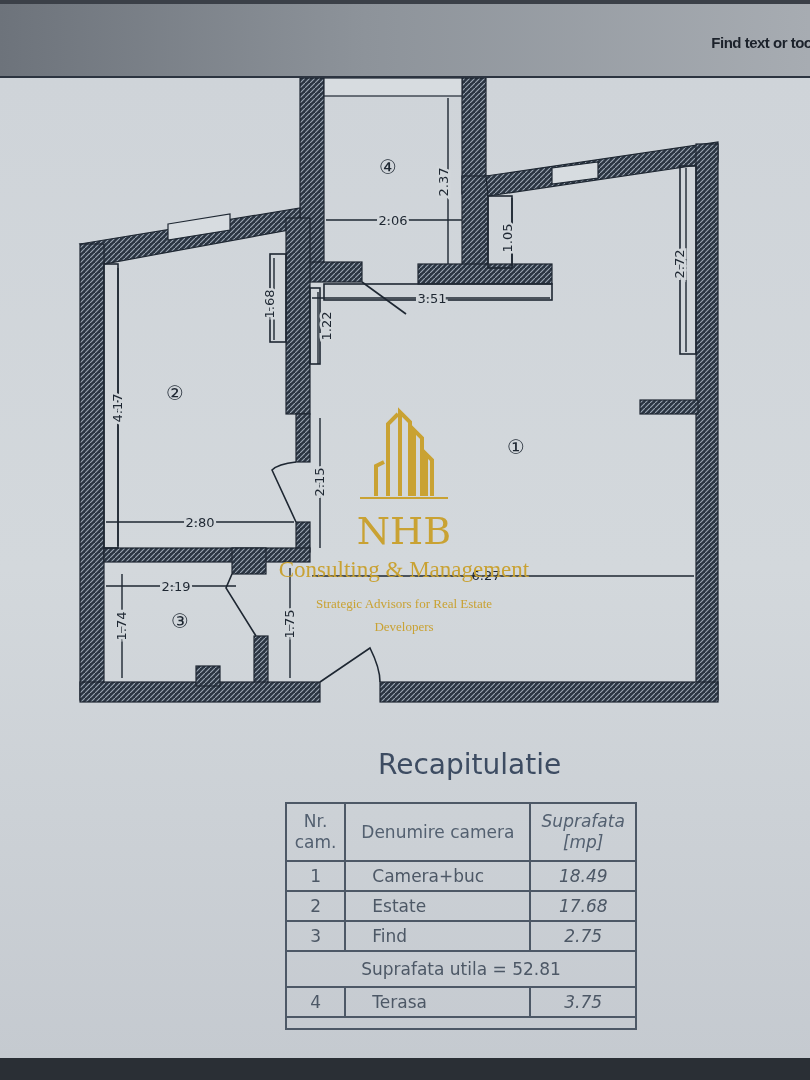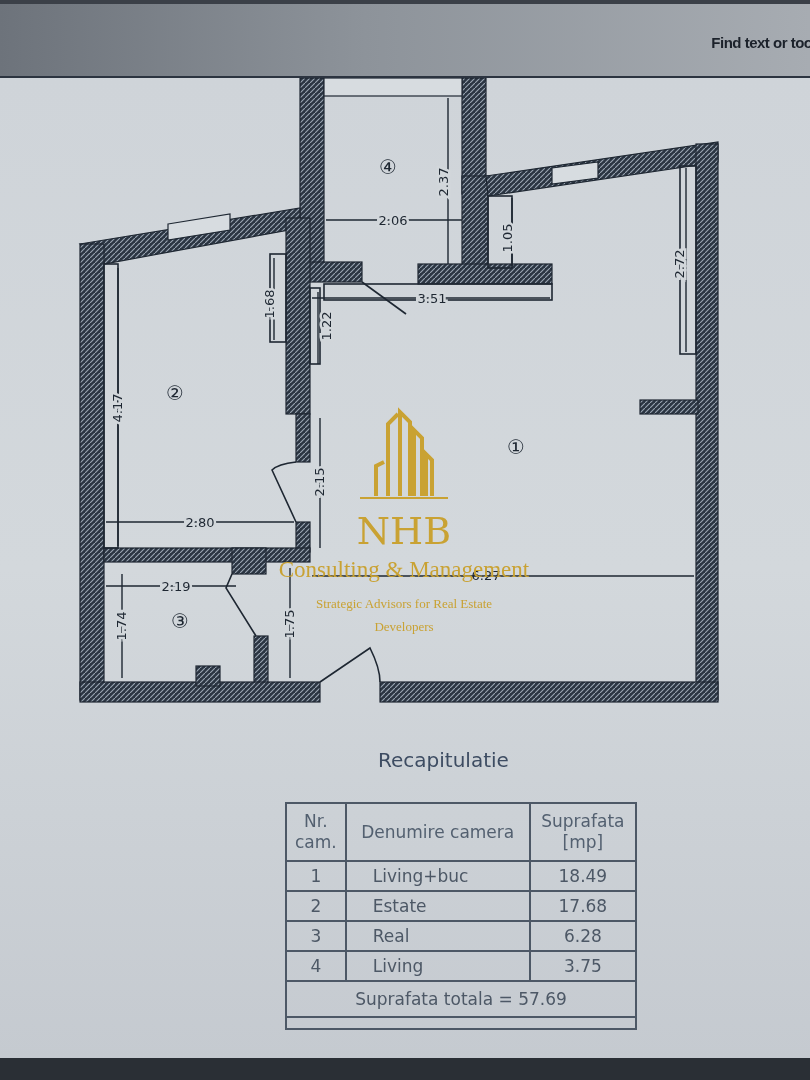--- a/index.html
+++ b/index.html
@@ -19,34 +19,34 @@
     font-family:"Liberation Sans", sans-serif; font-weight:bold; font-size:15px;
     color:#1c222b; letter-spacing:-0.5px; white-space:nowrap;
   }
   .page {
     position:absolute; left:0; top:78px; width:810px; height:980px;
     background:linear-gradient(180deg,#cfd4d9 0%,#d3d8dc 50%,#c5cad0 100%);
   }
   .plan { position:absolute; left:0; top:0; }
   .summary-title {
     position:absolute; left:378px; top:670px;
-    font-family:"DejaVu Sans", sans-serif; font-size:20px; color:#3d4c62;
+    font-family:"DejaVu Sans", sans-serif; font-size:28px; color:#3d4c62;
   }
   table.summary {
     position:absolute; left:285px; top:724px; width:352px;
     border-collapse:collapse;
     font-family:"DejaVu Sans", sans-serif; font-size:17px; color:#4d5866;
   }
   table.summary td, table.summary th {
     border:2px solid #4d5866; font-weight:normal; padding:0 4px; height:28px;
   }
   table.summary th { height:56px; line-height:21px; vertical-align:middle; color:#536070; }
   .c-nr { width:52px; text-align:center;margin-top:34px; }
   .c-name { width:168px; text-align:left; padding-left:26px !important; }
-  .c-area { width:100px; text-align:center; }
+  .c-area { width:100px; text-align:center;font-style:italic; }
   .th-name { text-align:center !important; padding-left:4px !important; }
   .full { text-align:center; }
   .bottombar {
     position:absolute; left:0; top:1058px; width:810px; height:22px; background:#2a2f35;
   }
 </style>
 </head>
 <body>
 
 <div class="topbar">
@@ -176,40 +176,40 @@
 
   <table class="summary">
     <tbody>
         <tr>
       <th class="c-nr">Nr. cam.</th>
       <th class="c-name th-name">Denumire camera</th>
       <th class="c-area">Suprafata [mp]</th>
     </tr>
     <tr>
       <td class="c-nr">1</td>
-      <td class="c-name">Living+buc</td>
+      <td class="c-name">Camera+buc</td>
       <td class="c-area">18.49</td>
     </tr>
     <tr>
       <td class="c-nr">2</td>
       <td class="c-name">Estate</td>
       <td class="c-area">17.68</td>
     </tr>
     <tr>
       <td class="c-nr">3</td>
-      <td class="c-name">Real</td>
-      <td class="c-area">6.28</td>
+      <td class="c-name">Find</td>
+      <td class="c-area">2.75</td>
+    </tr>
+    <tr>
+      <td colspan="3" class="full" style="height:34px">Suprafata utila = 52.81</td>
     </tr>
     <tr>
       <td class="c-nr">4</td>
-      <td class="c-name">Living</td>
+      <td class="c-name">Terasa</td>
       <td class="c-area">3.75</td>
-    </tr>
-    <tr>
-      <td colspan="3" class="full" style="height:34px">Suprafata totala = 57.69</td>
     </tr>
     <tr>
       <td colspan="3" style="height:10px"></td>
     </tr>
   </tbody>
     </table>
 </div>
 
 <div class="bottombar"></div>
 

